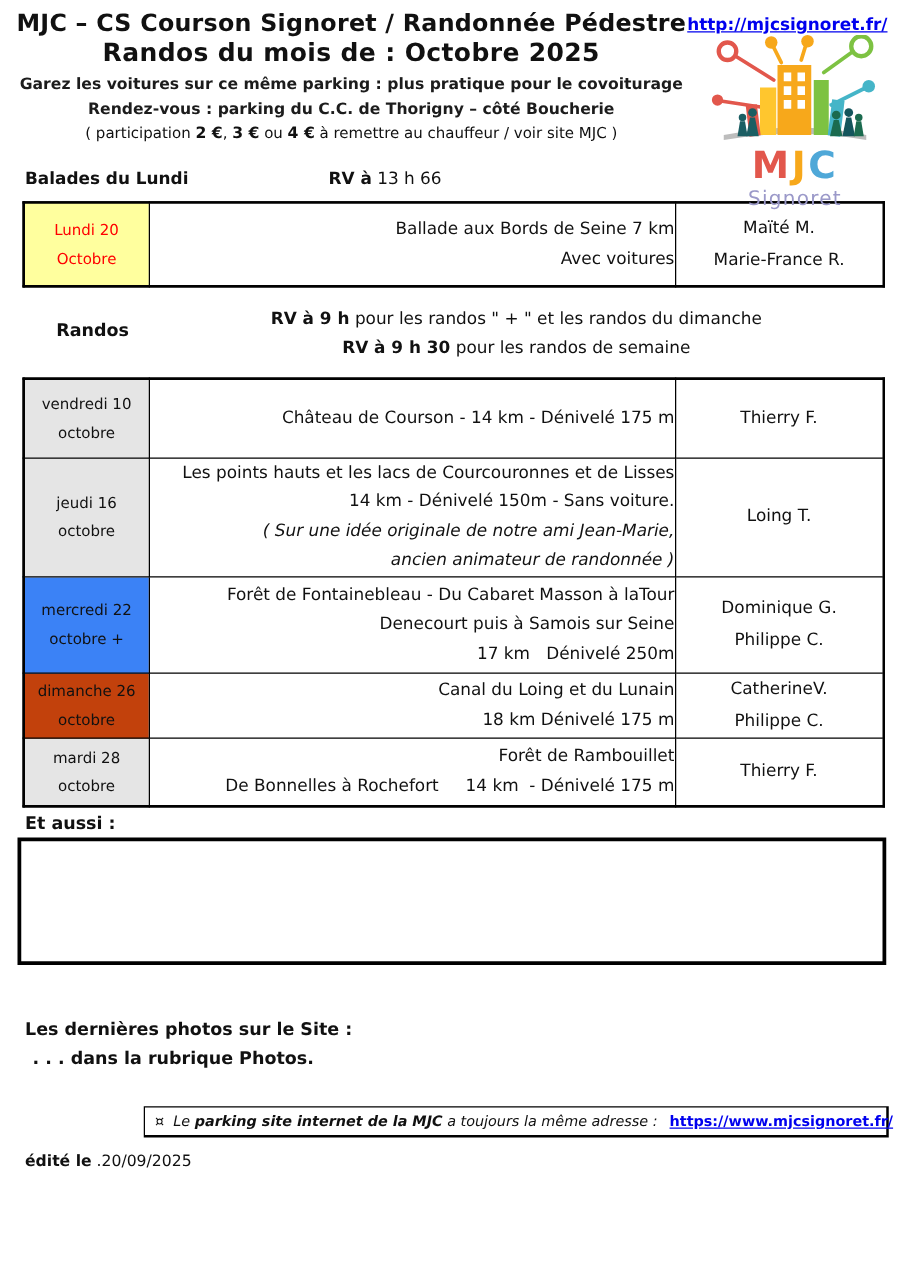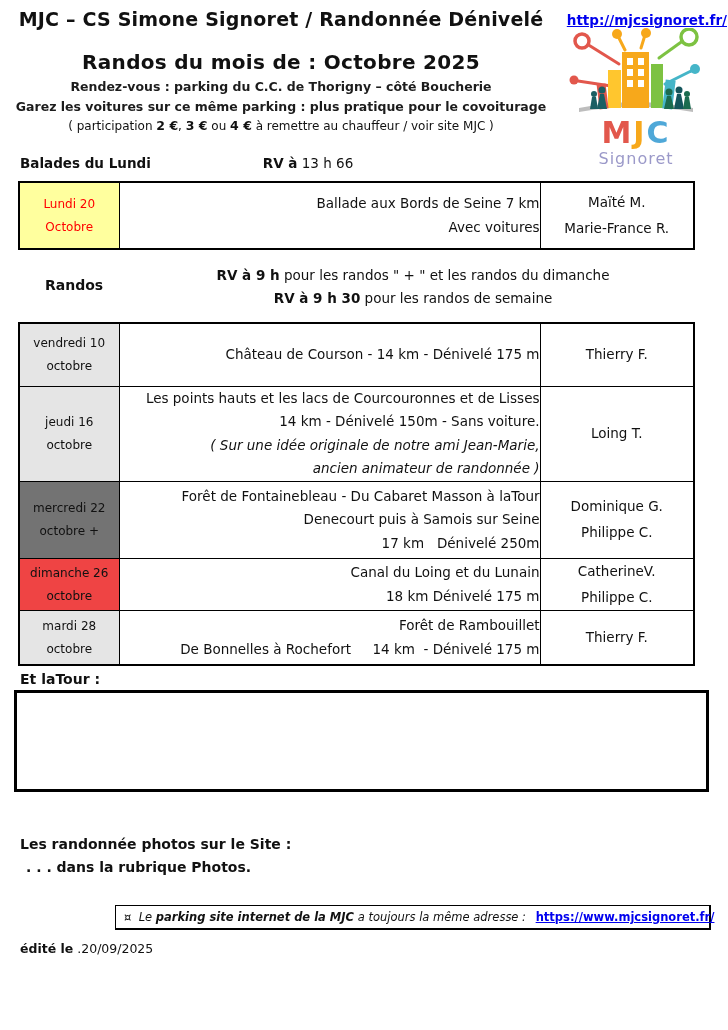--- a/index.html
+++ b/index.html
@@ -9,51 +9,51 @@
     font-family: "DejaVu Sans", sans-serif;
     color: #111;
     position: relative;
     overflow: hidden;
   }
   
   .header { position: relative; padding-top: 8px; }
   .header-left { width: 562px; text-align: center; }
   .page-title { font-size: 19px; font-weight: bold; white-space: nowrap; letter-spacing: .2px; }
   .site-link {
-    position: absolute; top: 12px; right: 1px;
+    position: absolute; top: 12px; right: 18px;
     font-size: 13.5px; font-weight: bold; color: #0000EE;
     text-decoration: underline; white-space: nowrap;
   }
-  .subtitle { font-size: 20px; font-weight: bold; margin-top: 20px; letter-spacing: .3px; }
+  .subtitle { font-size: 20px; font-weight: bold; margin-top: 0; letter-spacing: .3px; }
   .info-line { font-size: 12.5px; font-weight: bold; margin-top: 5px; color: #1c1c1c; }
   .info-line3 { font-size: 12px; font-weight: normal; margin-top: 4px; }
   .info-line3 b { font-size: 12.5px; }
   
   .logo { position: absolute; top: 28px; right: 12px; width: 160px; text-align: center; }
   .logo-text { font-weight: bold; font-size: 30px; line-height: 1; letter-spacing: 2px; margin-top: -6px; }
   .logo-sub { font-size: 16px; color: #9B99C9; letter-spacing: 1px; margin-top: 1px; }
   
   .balades-row { margin: 22px 0 0 20px; font-size: 13.5px; }
   .balades-row .lbl { font-weight: bold; }
   .balades-row .rv { margin-left: 112px; }
   .rv-b { font-weight: bold; }
   
   table.rtable { border-collapse: collapse; margin: 10px 0 0 18px; table-layout: fixed; }
   table.rtable, table.rtable td { border: 2px solid #000; }
   table.rtable td { border-width: 1px; }
   table.rtable { border-width: 2px; outline: 1px solid #000; outline-offset: -1px; }
   td.day  { width: 100px; font-weight: normal; text-align: center; vertical-align: middle; font-size: 12px; line-height: 1.9; }
   td.desc { width: 421px; text-align: right; vertical-align: middle; font-size: 13.5px; line-height: 1.75; }
-  td.lead { width: 154px; text-align: center; vertical-align: middle; font-size: 13.5px; line-height: 1.9; }
+  td.lead { width: 167px; text-align: center; vertical-align: middle; font-size: 13.5px; line-height: 1.9; }
   td.desc div, td.day div, td.lead div { white-space: pre-wrap; }
   .italic { font-style: italic; padding-left: 37px; }
   .bg-yellow { background: #FFFF9E; color: #FF0000; }
   .bg-green  { background: #e5e5e5; }
-  .bg-cyan   { background: #737373; }
-  .bg-gray   { background: #ef4444; }
+  .bg-cyan   { background: #3b82f6; }
+  .bg-gray   { background: #c2410c; }
   
   .randos-block { position: relative; margin-top: 14px; height: 48px; }
   .randos-label { position: absolute; left: 45px; top: 13px; font-weight: bold; font-size: 14px; }
   .rv-lines { margin-left: 119px; width: 588px; text-align: center; font-size: 13.5px; line-height: 1.7; }
   
   .etaussi { margin: 5px 0 3px 20px; font-weight: bold; font-size: 14px; }
   .empty-box { margin-left: 14px; width: 695px; height: 102px; border: 3px solid #000; background: #fff; }
   
   .photos1 { margin: 44px 0 0 20px; font-weight: bold; font-size: 14px; }
   .photos2 { margin: 7px 0 0 26px; font-weight: bold; font-size: 14px; }
@@ -68,24 +68,24 @@
   .note-box a { color: #0000EE; font-weight: bold; text-decoration: underline; margin-left: 6px; }
   
   .edited { margin: 11px 0 0 20px; font-size: 12.5px; }
   .edited .b { font-weight: bold; }
 </style>
 </head>
 <body>
 
 <div class="header">
   <div class="header-left">
-    <div class="page-title">MJC – CS Simone Signoret / Randonnée Dénivelé</div>
+    <div class="page-title">MJC – CS Courson Signoret / Randonnée Pédestre</div>
     <div class="subtitle">Randos du mois de : Octobre 2025</div>
+    <div class="info-line">Garez les voitures sur ce même parking : plus pratique pour le covoiturage</div>
     <div class="info-line">Rendez-vous : parking du C.C. de Thorigny – côté Boucherie</div>
-    <div class="info-line">Garez les voitures sur ce même parking : plus pratique pour le covoiturage</div>
     <div class="info-line3"><span>( participation </span><b>2 €</b><span>,  </span><b>3 €</b><span> ou </span><b>4 €</b><span>  à remettre au chauffeur / voir site MJC )</span></div>
   </div>
   <a class="site-link" href="#">http://mjcsignoret.fr/</a>
 
   <div class="logo">
     <svg width="150" height="92" viewBox="0 0 150 92">
 
       <path d="M18 80 Q75 68 132 80 L132 84 Q75 74 18 84 Z" fill="#bdbdbd"></path>
 
       <line x1="58" y1="36" x2="26" y2="16" stroke="#E2574C" stroke-width="3" stroke-linecap="round"></line>
@@ -230,24 +230,24 @@
       <div>Forêt de Rambouillet</div>
       <div>De Bonnelles à Rochefort     14 km  - Dénivelé 175 m</div>
     </td>
     <td class="lead">
       <div>Thierry F.</div>
     </td>
   </tr>
 </tbody>
   </table>
 
-<div class="etaussi">Et laTour :</div>
+<div class="etaussi">Et aussi :</div>
 <div class="empty-box"></div>
 
-<div class="photos1">Les randonnée photos sur le Site :</div>
+<div class="photos1">Les dernières photos sur le Site :</div>
 <div class="photos2">. . .  dans la rubrique Photos.</div>
 
 <div class="note-box">
   <span>¤</span>&nbsp;
   <span class="it">Le </span><span class="bi">parking site internet de la MJC</span><span class="it"> a toujours la même adresse : </span><a href="#">https://www.mjcsignoret.fr/</a>
 </div>
 
 <div class="edited">
   <span class="b">édité le</span><span> .20/09/2025</span>
 </div>

